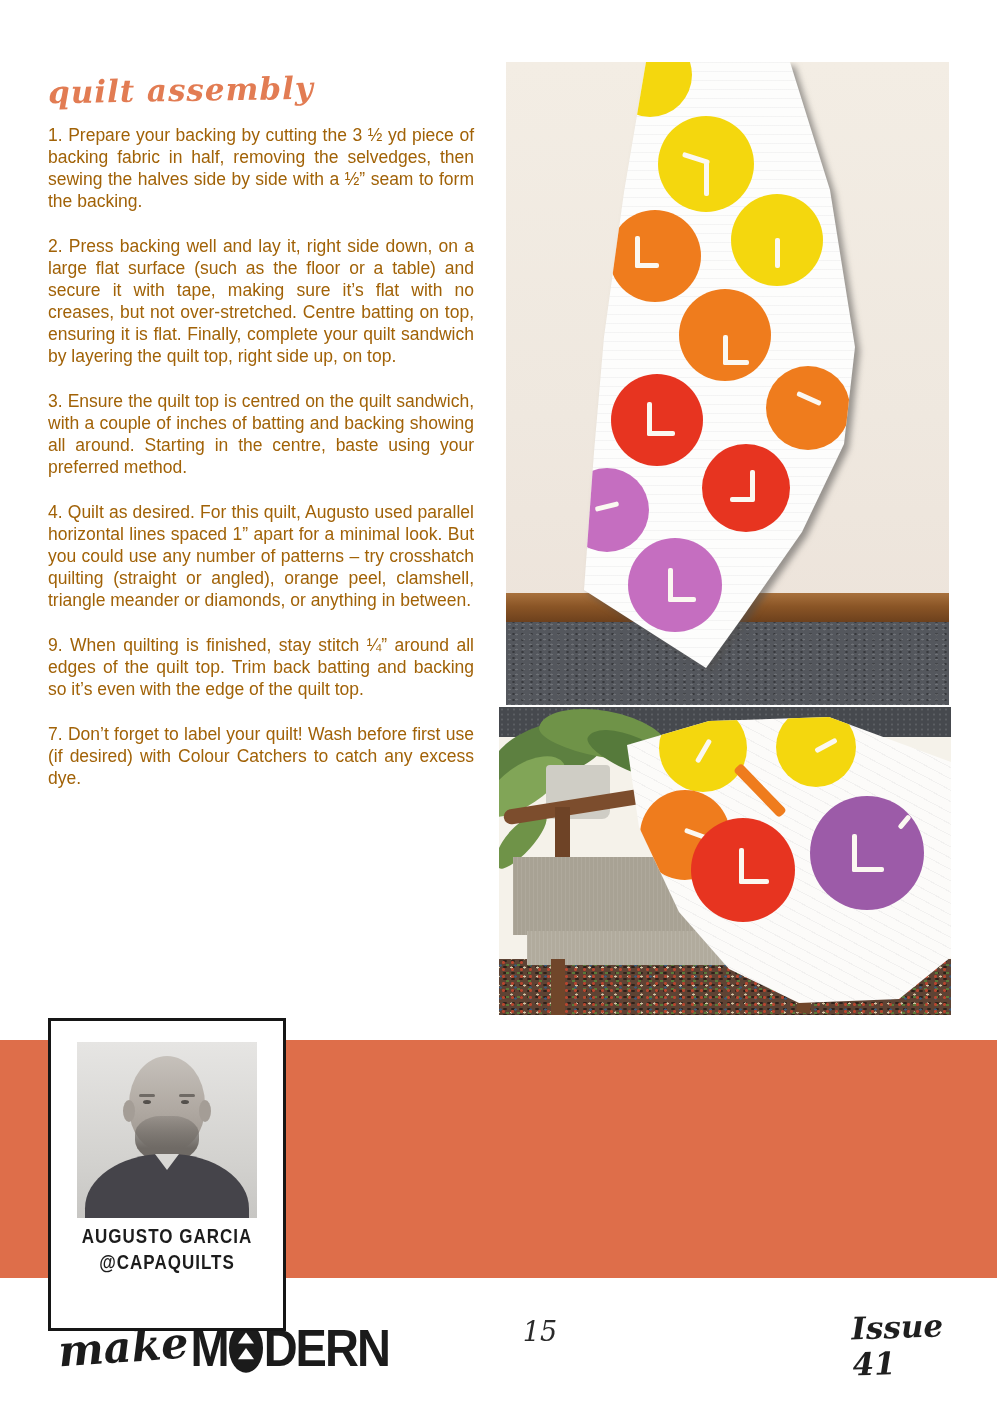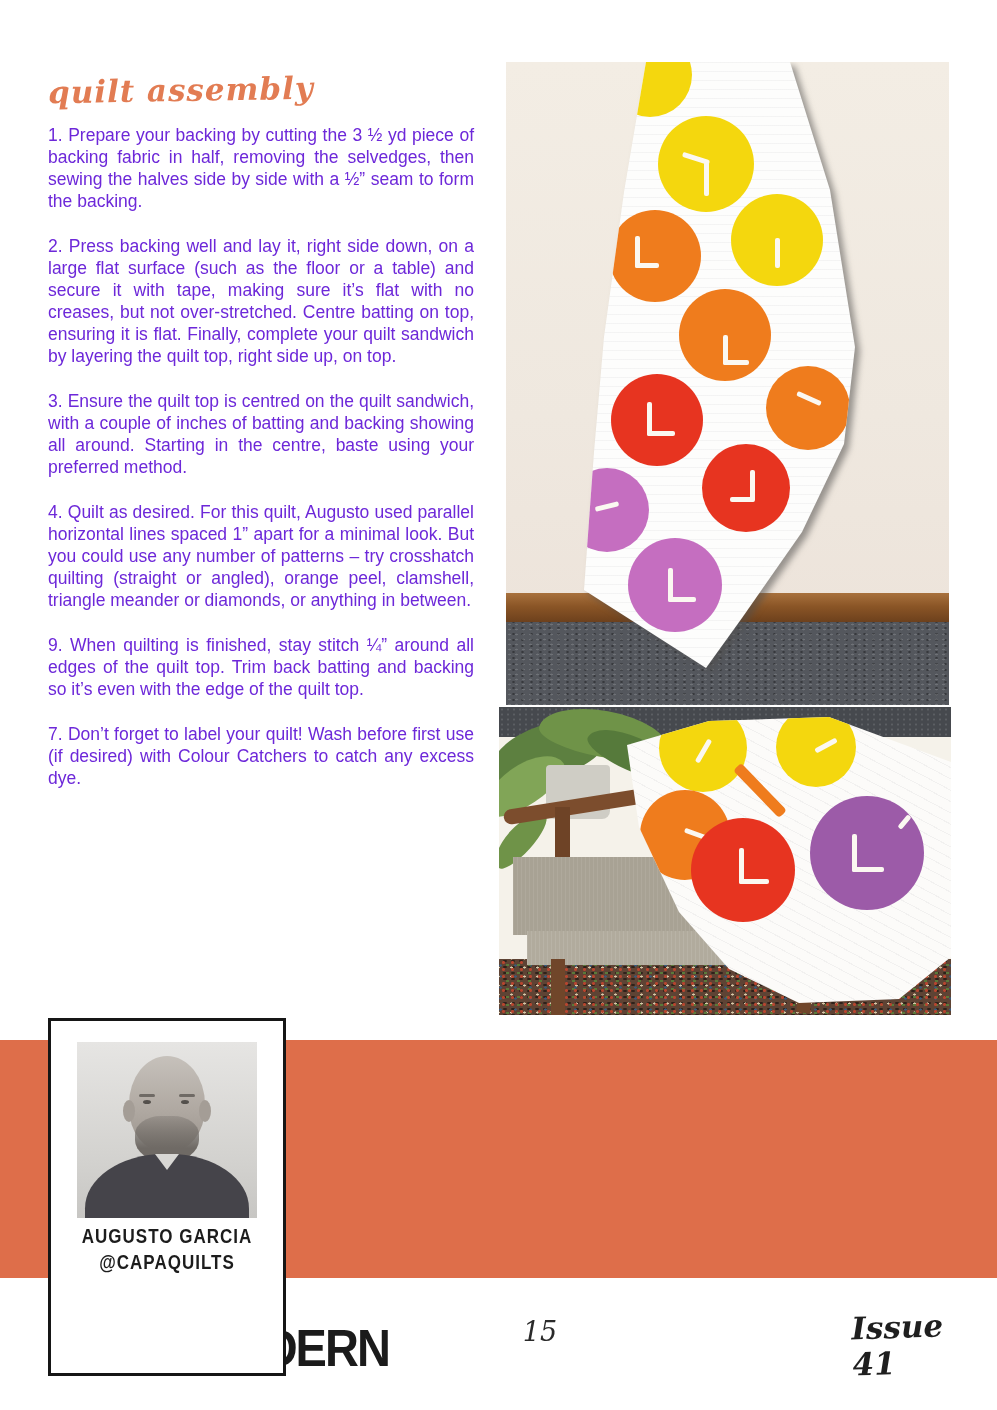--- a/index.html
+++ b/index.html
@@ -6,21 +6,21 @@
   .page{position:relative;width:997px;height:1410px;background:#ffffff;overflow:hidden;
         font-family:"Liberation Sans", sans-serif;}
 
   
   .heading{position:absolute;left:48px;top:72px;
            font-family:"DejaVu Serif", serif;font-style:italic;font-weight:bold;
            font-size:31px;color:#e27c53;letter-spacing:1px;transform:rotate(-1deg);}
 
   
   .col-text{position:absolute;left:48px;top:124px;width:434px;}
-  .col-text p{margin:0 8px 23px 0;font-size:17.5px;line-height:22px;color:#6d28d9;
+  .col-text p{margin:0 8px 23px 0;font-size:17.5px;line-height:22px;color:#a16207;
               text-align:justify;}
 
   
   .photo1{position:absolute;left:506px;top:62px;width:443px;height:643px;overflow:hidden;
           background:linear-gradient(180deg,#f3ede4 0%,#efe8df 55%,#ece2d9 100%);}
   .baseboard{position:absolute;left:0;top:531px;width:443px;height:30px;
              background:linear-gradient(180deg,#a8713d 0%,#8a5526 45%,#6b3f1c 100%);}
   .carpet1{position:absolute;left:0;top:560px;width:443px;height:83px;background:#54575d;
            background-image:radial-gradient(rgba(255,255,255,.16) 1px,transparent 1.6px),
                             radial-gradient(rgba(0,0,0,.35) 1px,transparent 1.6px);
@@ -66,21 +66,21 @@
           clip-path:polygon(128px 38px,210px 14px,330px 10px,452px 55px,452px 250px,
                             400px 292px,300px 296px,230px 262px,180px 205px,140px 120px);
           background-image:repeating-linear-gradient(28deg,rgba(120,120,130,.08) 0 1px,transparent 1px 10px);}
   .sliver{position:absolute;left:228px;top:78px;width:66px;height:11px;background:#ef7c1d;
           transform:rotate(46deg);border-radius:4px;}
 
   
   .banner{position:absolute;left:0;top:1040px;width:997px;height:238px;background:#de6e4a;}
 
   
-  .author-box{position:absolute;left:48px;top:1018px;width:238px;height:358px;background:#ffffff;
+  .author-box{position:absolute;left:48px;top:1018px;width:238px;height:313px;background:#ffffff;
               border:3px solid #161616;box-sizing:border-box;z-index:5;}
   .portrait{position:absolute;left:26px;top:21px;width:180px;height:176px;overflow:hidden;
             background:linear-gradient(180deg,#e6e5e3 0%,#d2d1ce 70%,#c7c6c3 100%);}
   .head{position:absolute;left:52px;top:14px;width:76px;height:96px;border-radius:50% 50% 46% 46%;
         background:linear-gradient(180deg,#c6c1bb 0%,#b0a9a2 55%,#9a938c 100%);}
   .ear{position:absolute;top:58px;width:12px;height:22px;border-radius:50%;background:#a49d96;}
   .beard{position:absolute;left:58px;top:74px;width:64px;height:46px;border-radius:40% 40% 48% 48%;
          background:linear-gradient(180deg,rgba(90,86,82,.25),#6f6a65 70%);}
   .brow{position:absolute;top:52px;width:16px;height:3px;background:#6f6a65;border-radius:2px;}
   .eye{position:absolute;top:58px;width:8px;height:4px;background:#54504c;border-radius:50%;}

